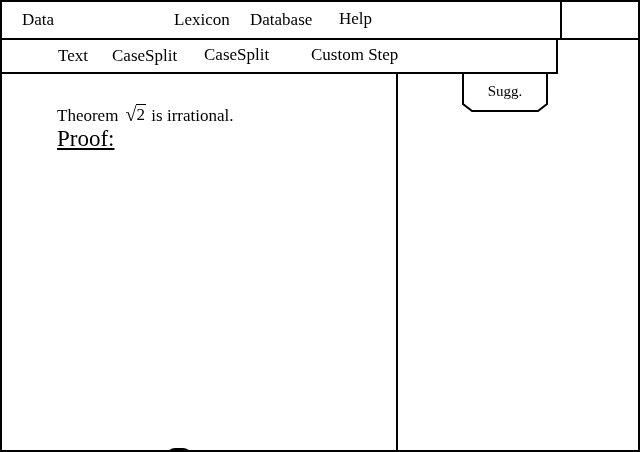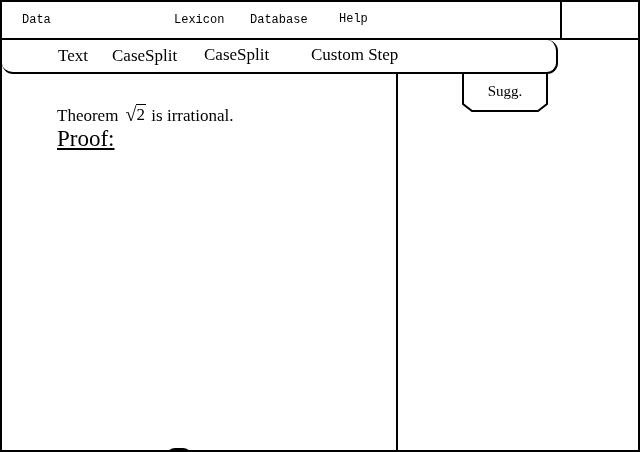--- a/index.html
+++ b/index.html
@@ -35,42 +35,40 @@
     position: absolute;
     left: 0;
     top: 0;
     width: 560px;
     height: 36px;
     border-right: 2px solid #000000;
     box-sizing: border-box;
   }
   .menu-item {
     position: absolute;
-    font-size: 12px;
+    font-size: 17px;
     line-height: 20px;
     white-space: nowrap;
     cursor: default;
-    font-family: Liberation Mono, monospace;
   }
   .menu-data   { left: 20px;  top: 8px; }
   .menu-lexicon{ left: 172px; top: 8px; }
   .menu-db     { left: 248px; top: 8px; text-align: center; }
   .menu-help   { left: 337px; top: 7px; }
 
   
   .toolbar {
     position: absolute;
     left: 0;
     top: 38px;
     width: 556px;
     height: 34px;
     border-bottom: 2px solid #000000;
     border-right: 2px solid #000000;
     box-sizing: border-box;
-    border-radius: 11px;
   }
   .tool-item {
     position: absolute;
     font-size: 17px;
     line-height: 20px;
     white-space: nowrap;
     cursor: default;
   }
   .tool-text     { left: 56px;  top: 6px; }
   .tool-formulae { left: 110px; top: 6px; }

